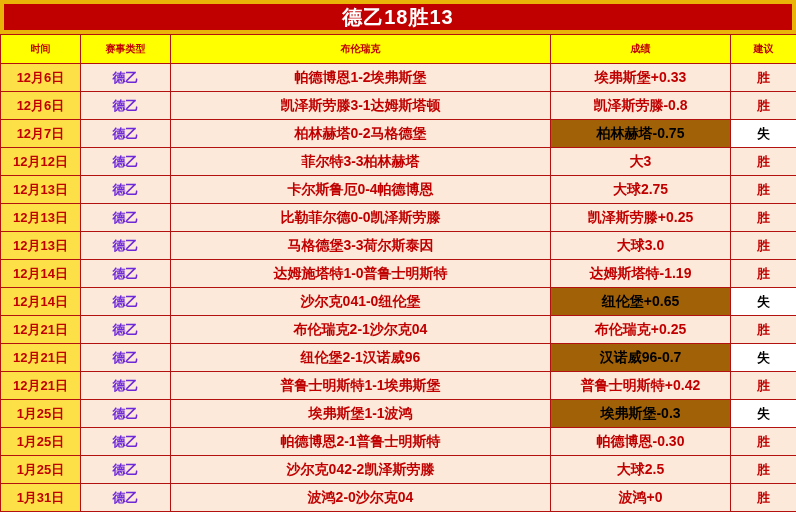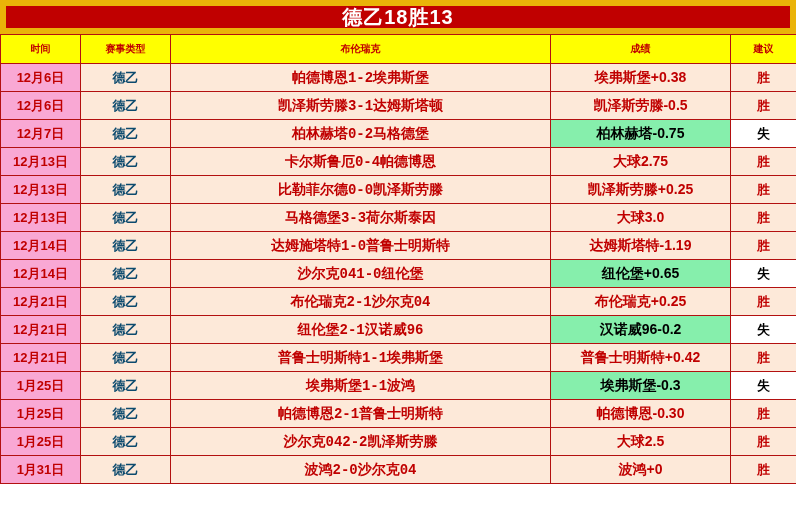--- a/index.html
+++ b/index.html
@@ -20,21 +20,21 @@
   .title-bar {
     height: 34px;
     background: #c00000;
     color: #ffffff;
     display: flex;
     align-items: center;
     justify-content: center;
     font-size: 20px;
     font-weight: bold;
     letter-spacing: 1px;
-    border: 6px solid #eab308;
+    border: 4px solid #eab308;
     box-sizing: border-box;
   }
   table {
     border-collapse: collapse;
     width: 796px;
     table-layout: fixed;
   }
   th, td {
     border: 1px solid #b31010;
     text-align: center;
@@ -46,40 +46,39 @@
     overflow: hidden;
     white-space: nowrap;
   }
   thead th {
     background: #ffff00;
     color: #c00000;
     height: 28px;
     font-size: 10px;
   }
   td.c-time {
-    background: #f9a8d4;
+    background: #fde047;
     color: #c00000;
   }
   td.c-type {
     background: #fde9d9;
-    color: #0c4a6e;
+    color: #6d28d9;
   }
   td.c-match {
     background: #fde9d9;
     color: #c00000;
     font-size: 14px;
-    font-family: Liberation Mono, monospace;
   }
   td.c-result {
     background: #fde9d9;
     color: #c00000;
     font-size: 14px;
   }
   td.c-result.white {
-    background: #86efac;
+    background: #a16207;
     color: #000000;
   }
   td.c-advice {
     background: #fde9d9;
     color: #c00000;
   }
   td.c-advice.lose {
     background: #ffffff;
     color: #000000;
   }
@@ -109,38 +108,45 @@
         <th>布伦瑞克</th>
         <th>成绩</th>
         <th>建议</th>
       </tr>
     </thead>
     <tbody>
         <tr>
           <td class="c-time">12月6日</td>
           <td class="c-type">德乙</td>
           <td class="c-match">帕德博恩1-2埃弗斯堡</td>
-          <td class="c-result">埃弗斯堡+0.38</td>
+          <td class="c-result">埃弗斯堡+0.33</td>
           <td class="c-advice">胜</td>
         </tr>
         <tr>
           <td class="c-time">12月6日</td>
           <td class="c-type">德乙</td>
           <td class="c-match">凯泽斯劳滕3-1达姆斯塔顿</td>
-          <td class="c-result">凯泽斯劳滕-0.5</td>
+          <td class="c-result">凯泽斯劳滕-0.8</td>
           <td class="c-advice">胜</td>
         </tr>
         <tr>
           <td class="c-time">12月7日</td>
           <td class="c-type">德乙</td>
           <td class="c-match">柏林赫塔0-2马格德堡</td>
           <td class="c-result white">柏林赫塔-0.75</td>
           <td class="c-advice lose">失</td>
         </tr>
         <tr>
+          <td class="c-time">12月12日</td>
+          <td class="c-type">德乙</td>
+          <td class="c-match">菲尔特3-3柏林赫塔</td>
+          <td class="c-result">大3</td>
+          <td class="c-advice">胜</td>
+        </tr>
+        <tr>
           <td class="c-time">12月13日</td>
           <td class="c-type">德乙</td>
           <td class="c-match">卡尔斯鲁厄0-4帕德博恩</td>
           <td class="c-result">大球2.75</td>
           <td class="c-advice">胜</td>
         </tr>
         <tr>
           <td class="c-time">12月13日</td>
           <td class="c-type">德乙</td>
           <td class="c-match">比勒菲尔德0-0凯泽斯劳滕</td>
@@ -172,21 +178,21 @@
           <td class="c-time">12月21日</td>
           <td class="c-type">德乙</td>
           <td class="c-match">布伦瑞克2-1沙尔克04</td>
           <td class="c-result">布伦瑞克+0.25</td>
           <td class="c-advice">胜</td>
         </tr>
         <tr>
           <td class="c-time">12月21日</td>
           <td class="c-type">德乙</td>
           <td class="c-match">纽伦堡2-1汉诺威96</td>
-          <td class="c-result white">汉诺威96-0.2</td>
+          <td class="c-result white">汉诺威96-0.7</td>
           <td class="c-advice lose">失</td>
         </tr>
         <tr>
           <td class="c-time">12月21日</td>
           <td class="c-type">德乙</td>
           <td class="c-match">普鲁士明斯特1-1埃弗斯堡</td>
           <td class="c-result">普鲁士明斯特+0.42</td>
           <td class="c-advice">胜</td>
         </tr>
         <tr>

